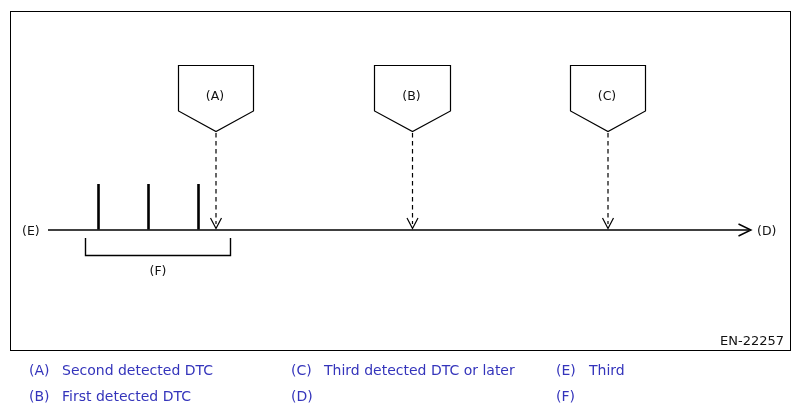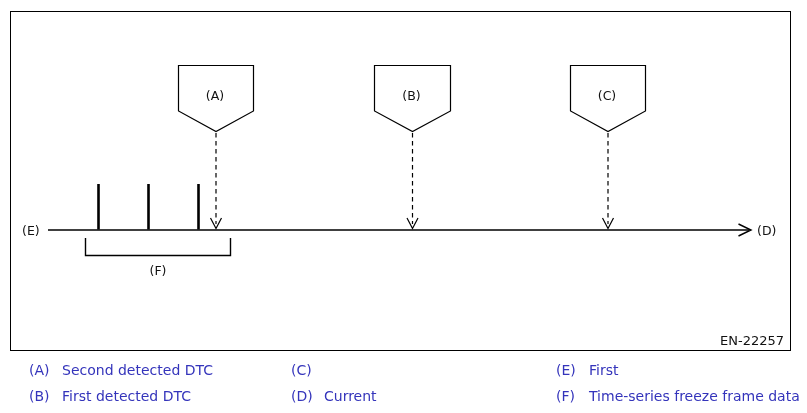--- a/index.html
+++ b/index.html
@@ -112,31 +112,30 @@
         <span class="legend-text">Second detected DTC</span>
       </div>
       <div class="legend-row">
         <span class="legend-key">(B)</span>
         <span class="legend-text">First detected DTC</span>
       </div>
     </div>
     <div class="legend-col c2">
       <div class="legend-row">
         <span class="legend-key">(C)</span>
+        <span class="legend-text">Third detected DTC or later</span>
       </div>
       <div class="legend-row">
         <span class="legend-key">(D)</span>
-        <span class="legend-text">Current</span>
       </div>
     </div>
     <div class="legend-col c3">
       <div class="legend-row">
         <span class="legend-key">(E)</span>
-        <span class="legend-text">First</span>
+        <span class="legend-text">Third</span>
       </div>
       <div class="legend-row">
         <span class="legend-key">(F)</span>
-        <span class="legend-text">Time-series freeze frame data</span>
       </div>
     </div>
   </div>
 
 </div>
 
 </body></html>

